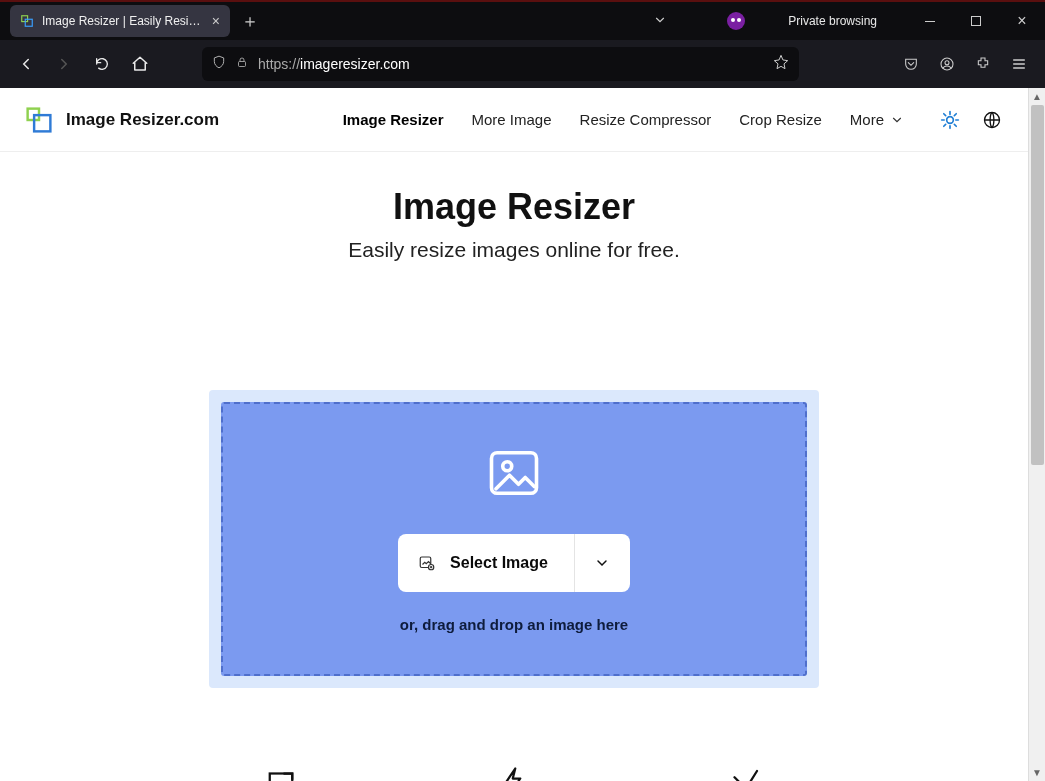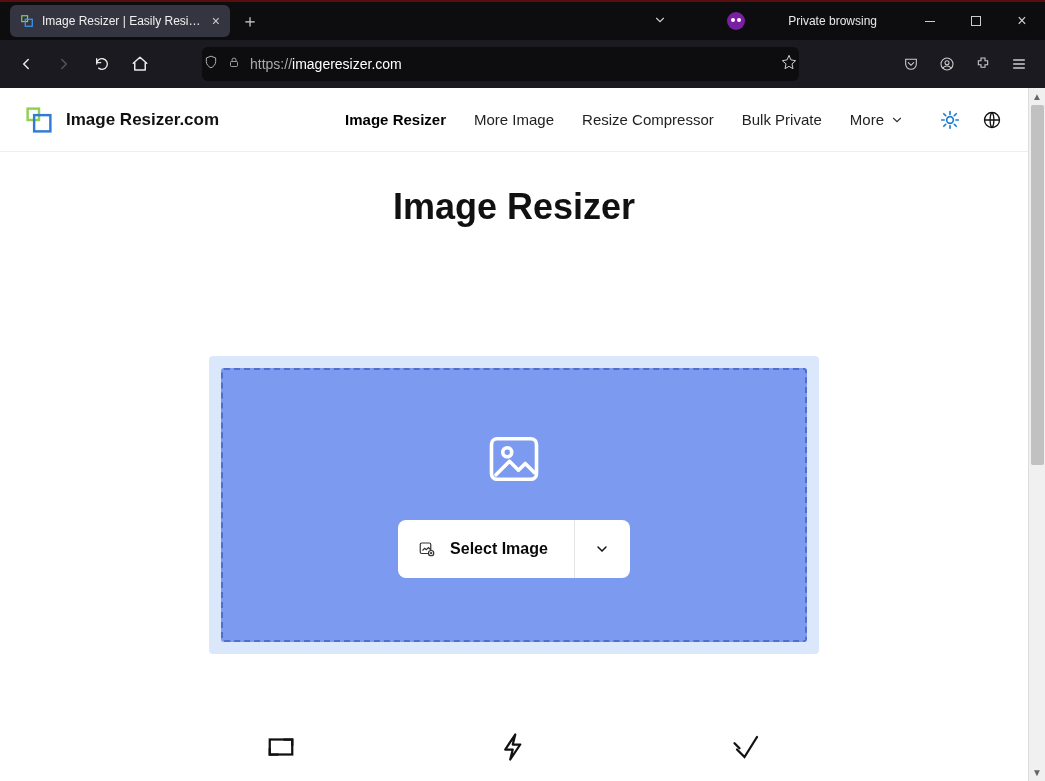--- a/index.html
+++ b/index.html
@@ -65,21 +65,21 @@
     padding: 0 10px;
     gap: 6px;
   }
   .nav-btn {
     width: 32px; height: 32px; display:flex; align-items:center; justify-content:center;
     color: #ccc; cursor: pointer; border-radius: 4px;
   }
   .nav-btn.disabled { color: #555; }
   .urlbar {
     flex: 1; height: 34px; background: #0d0d10; border-radius: 6px;
-    display: flex; align-items: center; padding: 0 2px; margin: 0 40px 0 40px;
+    display: flex; align-items: center; padding: 0 10px; margin: 0 40px 0 40px;
     gap: 10px; color: #ccc;
   }
   .shield { width: 14px; height: 16px; }
   .lock { width: 12px; height: 14px; }
   .url-text { font-size: 14px; color: #aaa; }
   .url-text .host { color: #fff; }
   .urlbar-spacer { flex: 1; }
   .star { font-size: 16px; color: #ccc; cursor: pointer; }
   .toolbar-right { display: flex; gap: 4px; align-items: center; margin-left: 50px; }
   .tb-icon { width: 32px; height: 32px; display:flex; align-items:center; justify-content:center; color:#ccc; cursor:pointer; }
@@ -272,21 +272,21 @@
             <rect x="2" y="2" width="14" height="14" fill="none" stroke="#8fd14f" stroke-width="3"></rect>
             <rect x="10" y="10" width="20" height="20" fill="none" stroke="#2f7bd6" stroke-width="3"></rect>
           </svg>
         </span>
         <span class="logo-text">Image Resizer.com</span>
       </div>
       <nav class="nav">
         <span class="nav-link active">Image Resizer</span>
         <span class="nav-link">More Image</span>
         <span class="nav-link">Resize Compressor</span>
-        <span class="nav-link">Bulk Private</span>
+        <span class="nav-link">Crop Resize</span>
         <span class="nav-link nav-more">
           <span>More</span>
           <svg width="14" height="14" viewBox="0 0 24 24">
               <path d="M6 9l6 6 6-6" stroke="#333" stroke-width="2" fill="none" stroke-linecap="round"></path>
             </svg>
         </span>
       </nav>
       <div class="header-actions">
         <span class="theme-btn">
           <svg viewBox="0 0 24 24" width="20" height="20">
@@ -307,20 +307,21 @@
           <svg viewBox="0 0 24 24" width="20" height="20">
               <circle cx="12" cy="12" r="9" stroke="#111" stroke-width="1.6" fill="none"></circle>
               <path d="M3 12h18M12 3c3 3 3 15 0 18M12 3c-3 3-3 15 0 18" stroke="#111" stroke-width="1.6" fill="none"></path>
             </svg>
         </span>
       </div>
     </div>
 
     <div class="hero">
       <h1 class="hero-title">Image Resizer</h1>
+      <p class="hero-sub">Easily resize images online for free.</p>
     </div>
 
     <div class="dropzone-wrap">
       <div class="dropzone">
         <span class="dz-image-icon">
           <svg viewBox="0 0 24 24" width="54" height="54">
               <rect x="2" y="3" width="20" height="18" rx="2.5" stroke="#fff" stroke-width="1.6" fill="none"></rect>
               <circle cx="9" cy="9" r="2" stroke="#fff" stroke-width="1.6" fill="none"></circle>
               <path d="M4 19l6-6 4 4 3-3 4 4" stroke="#fff" stroke-width="1.6" fill="none" stroke-linecap="round" stroke-linejoin="round"></path>
             </svg>
@@ -334,20 +335,21 @@
                 <path d="M17.5 16v3M16 17.5h3" stroke="#333" stroke-width="1.6"></path>
               </svg>
             <span>Select Image</span>
           </button>
           <div class="select-caret">
             <svg width="16" height="16" viewBox="0 0 24 24">
                 <path d="M6 9l6 6 6-6" stroke="#111" stroke-width="2.2" fill="none" stroke-linecap="round"></path>
               </svg>
           </div>
         </div>
+        <div class="dz-hint">or, drag and drop an image here</div>
       </div>
     </div>
 
     <div class="feature-row">
       <span class="feature-icon">
         <svg viewBox="0 0 24 24" width="30" height="30">
             <rect x="3" y="6" width="18" height="12" stroke="#111" stroke-width="1.8" fill="none"></rect>
             <path d="M14 6l7 0 0 5M10 18l-7 0 0-5" stroke="#111" stroke-width="1.8" fill="none"></path>
           </svg>
       </span>

